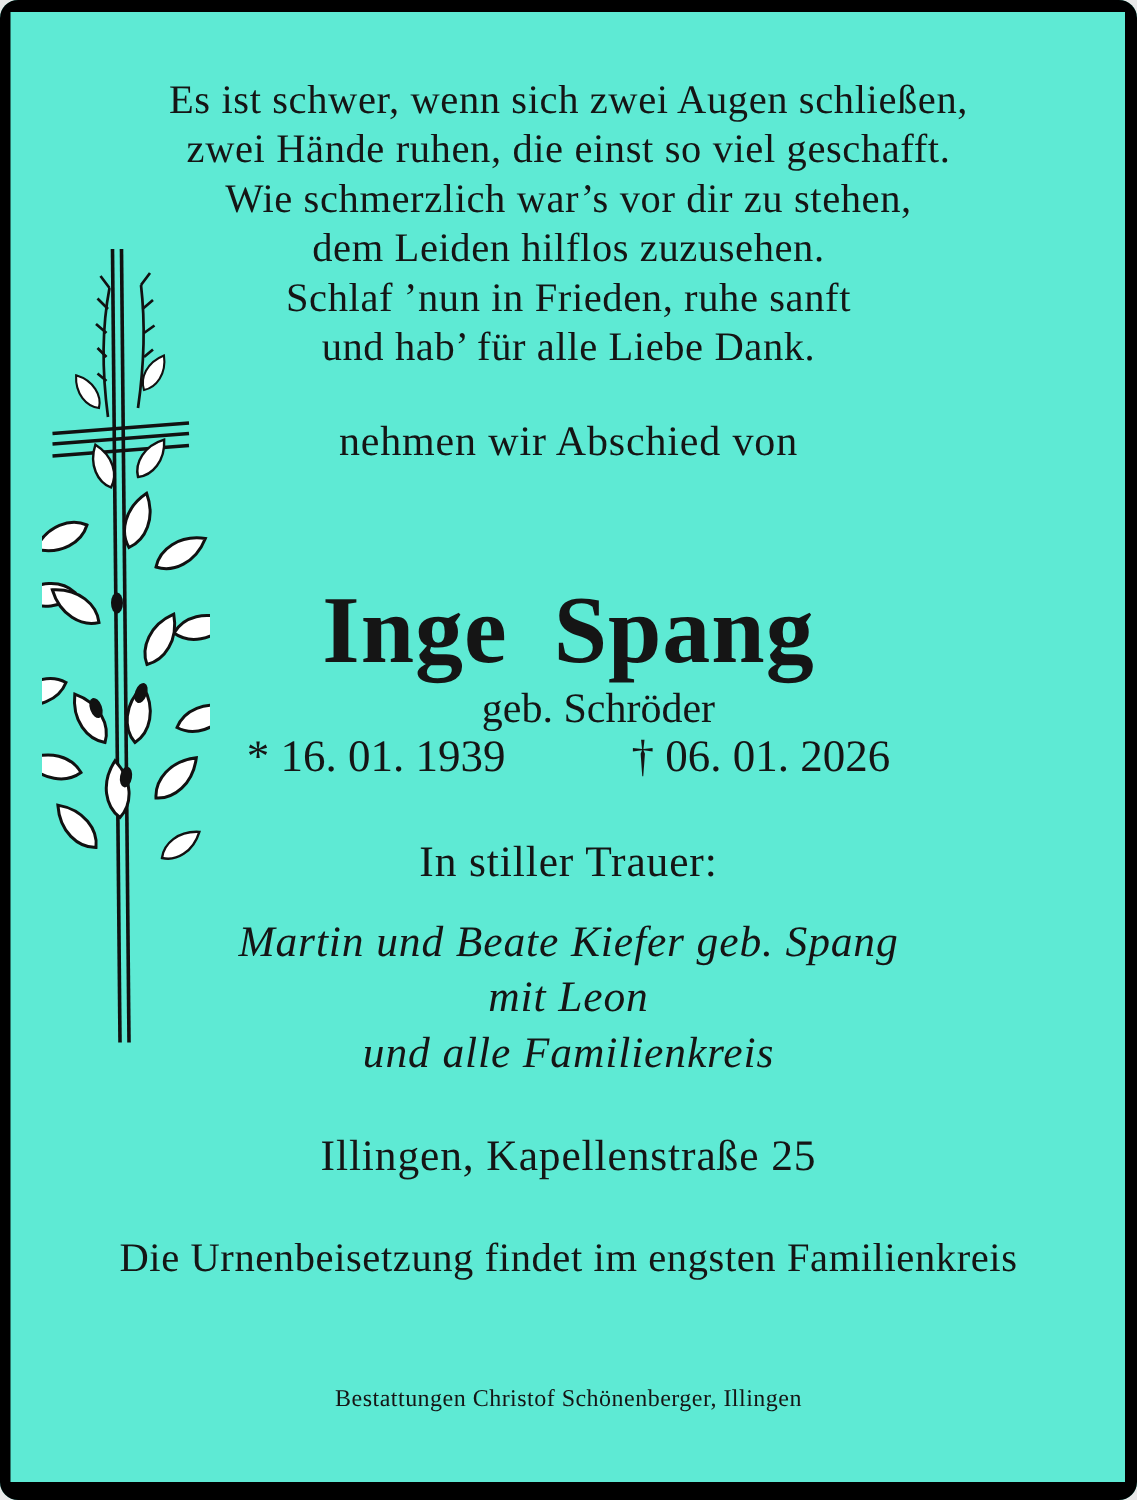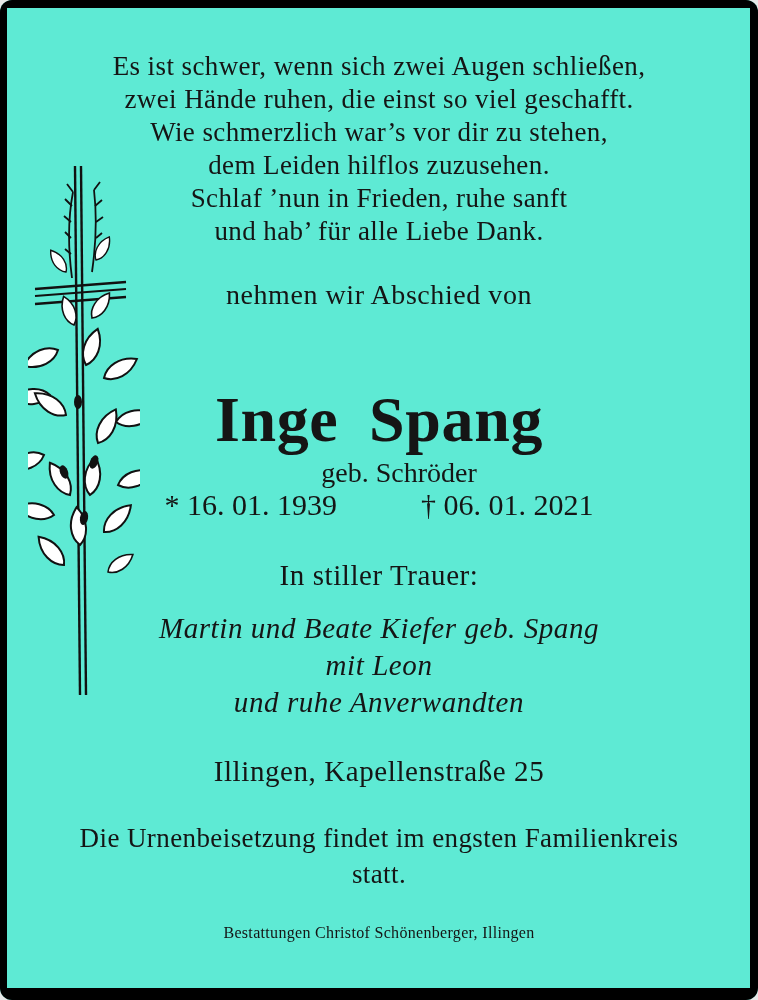--- a/index.html
+++ b/index.html
@@ -98,33 +98,32 @@
   <div class="tline intro">
     <div>nehmen wir Abschied von</div>
   </div>
 
   <div class="tline name">Inge Spang</div>
 
   <div class="tline maiden">geb. Schröder</div>
 
   <div class="tline dates">
     <span>* 16. 01. 1939</span>
-    <span>† 06. 01. 2021</span>
+    <span>† 06. 01. 2026</span>
   </div>
 
   <div class="tline trauer">In stiller Trauer:</div>
 
   <div class="tline mourners">
     <div>Martin und Beate Kiefer geb. Spang</div>
     <div>mit Leon</div>
-    <div>und ruhe Anverwandten</div>
+    <div>und alle Familienkreis</div>
   </div>
 
   <div class="tline address">Illingen, Kapellenstraße 25</div>
 
   <div class="tline funeral">
     <div>Die Urnenbeisetzung findet im engsten Familienkreis</div>
-    <div>statt.</div>
   </div>
 
   <div class="tline undertaker">Bestattungen Christof Schönenberger, Illingen</div>
 
 </div>
 
 </body></html>

